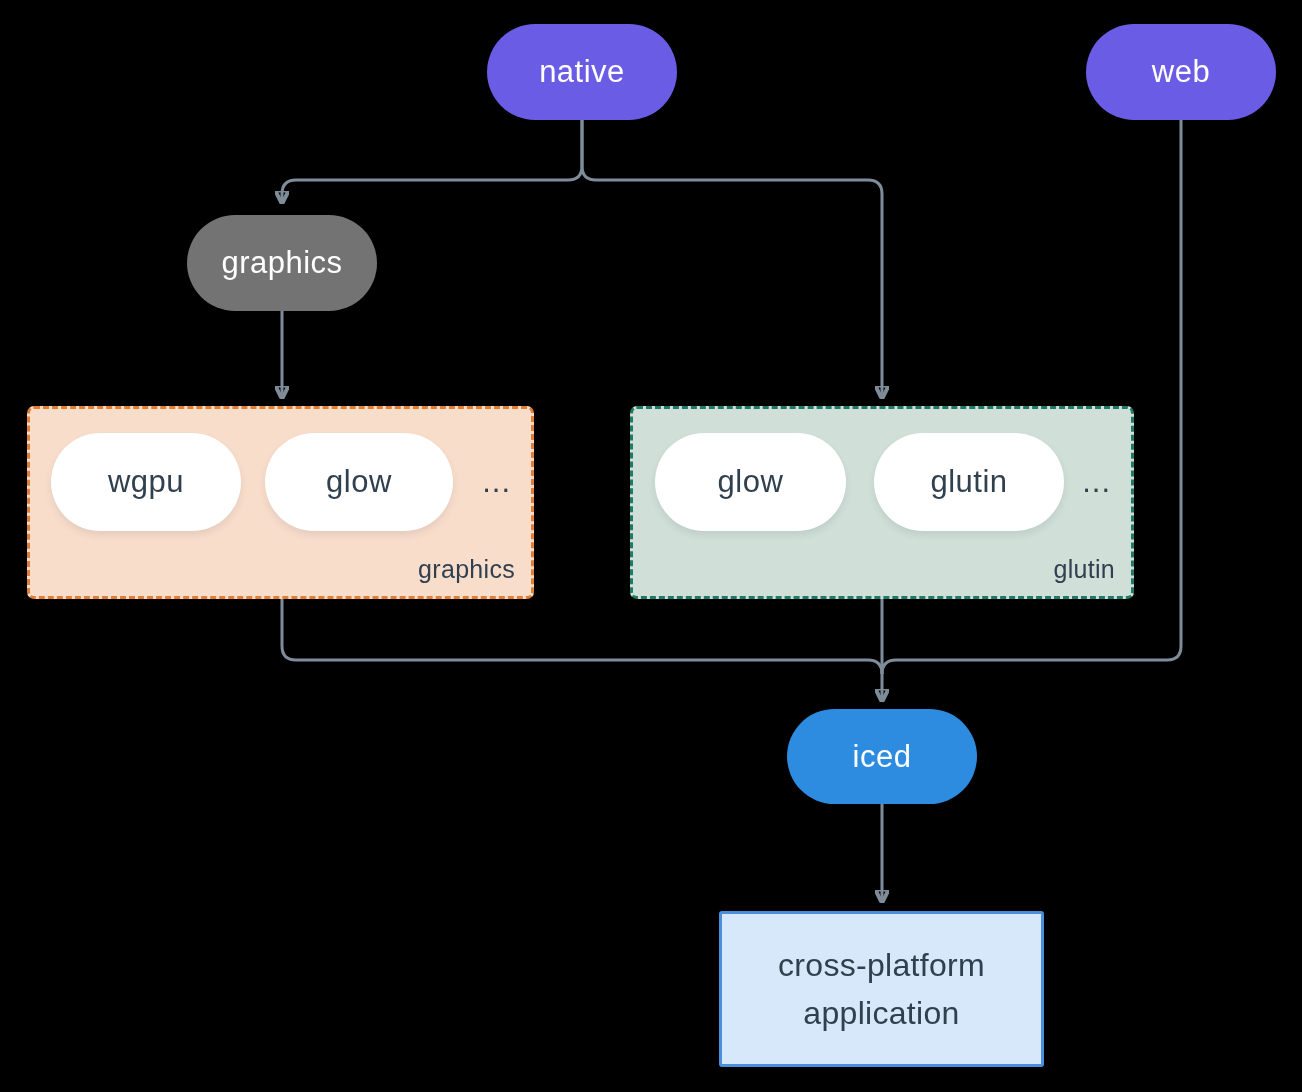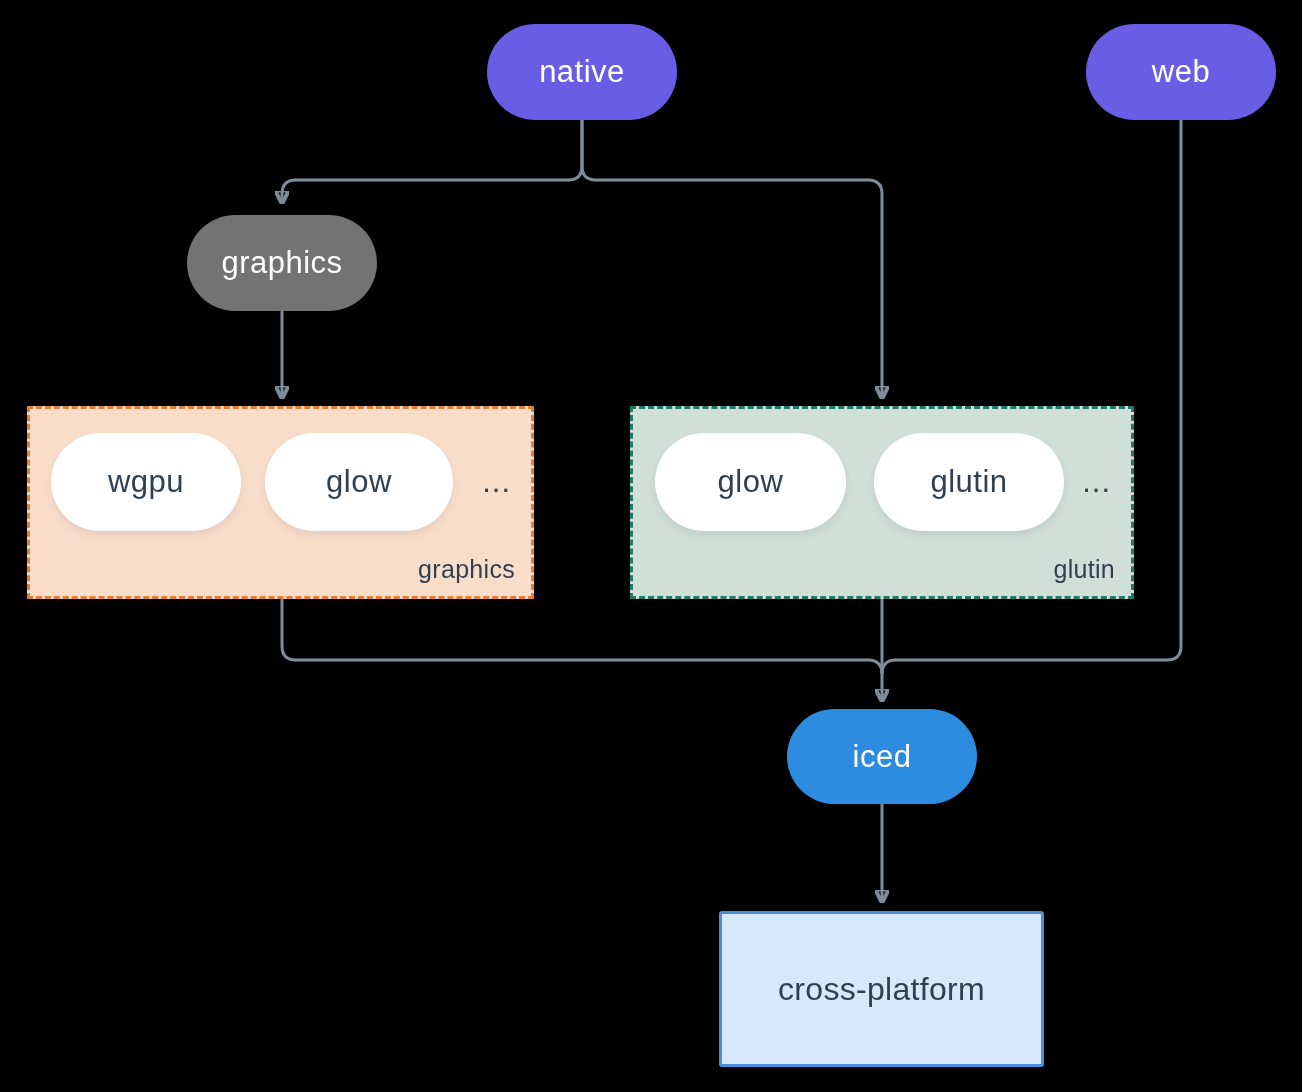--- a/index.html
+++ b/index.html
@@ -47,21 +47,21 @@
     color: #31404f;
     height: 98px;
     border-radius: 49px;
     box-shadow: 0 4px 7px rgba(45, 62, 80, 0.10);
   }
   .group-box {
     position: absolute;
     width: 507px;
     height: 193px;
     box-sizing: border-box;
-    border-radius: 0;
+    border-radius: 7px;
   }
   .group-renderers {
     background: #f9ddcb;
     border: 3px dashed #e07f35;
   }
   .group-shells {
     background: #d0dfd8;
     border: 3px dashed #1f7a67;
   }
   .group-box .pill { position: absolute; }
@@ -155,15 +155,16 @@
     <div class="ellipsis" style="right:20px; top:55px;">...</div>
     <div class="group-label">glutin</div>
   </div>
 
   <div class="pill pill-iced" style="left:787px; top:709px; height:95px;">
     <span>iced</span>
   </div>
 
   <div class="app-box">
     <div>cross-platform</div>
+    <div>application</div>
   </div>
 
 </div>
 
 </body></html>

